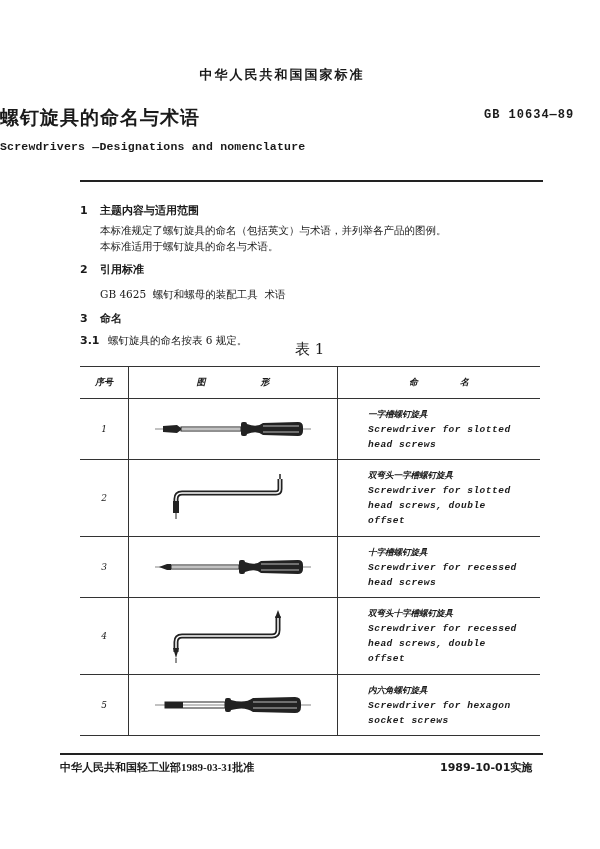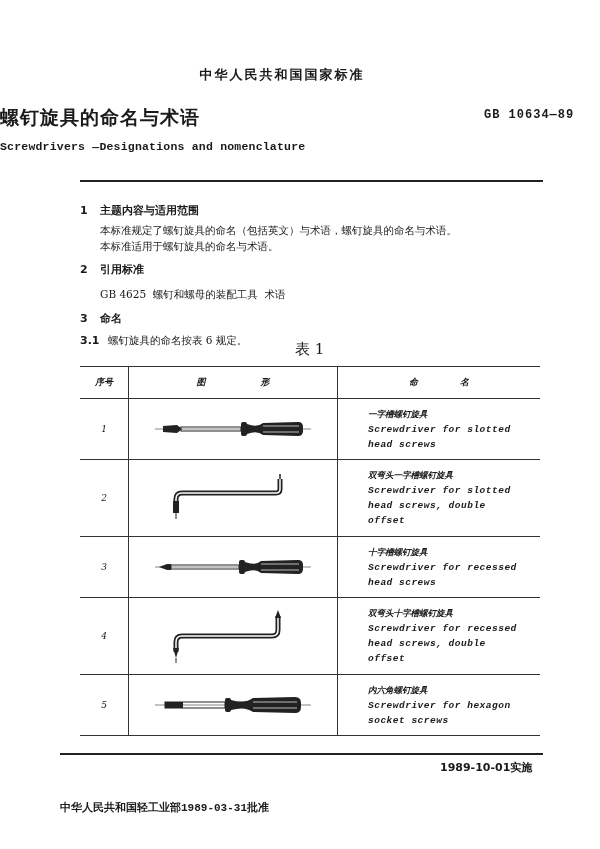--- a/index.html
+++ b/index.html
@@ -21,37 +21,37 @@
   table.t1 { position: absolute; top: 366px; left: 80px; width: 460px; border-collapse: collapse; font-style: italic; }
   table.t1 td, table.t1 th { border-top: 1.5px solid #333; border-bottom: 1.5px solid #333; padding: 0; vertical-align: middle; }
   table.t1 th { font-weight: bold; font-size: 9px; font-family: "DejaVu Sans", sans-serif; height: 31px; }
   table.t1 .c1 { width: 48px; text-align: center; border-right: 1.2px solid #333; font-size: 9px; }
   table.t1 .c2 { width: 208px; border-right: 1.2px solid #333; text-align: center; }
   table.t1 .c3 { text-align: left; padding-left: 30px; }
   .hdr-split { display: flex; justify-content: space-around; padding: 0 40px; }
   .name-zh { font-family: "DejaVu Sans", sans-serif; font-size: 8.5px; font-weight: bold; line-height: 15px; }
   .name-en { font-family: "Liberation Mono", monospace; font-size: 9.5px; font-weight: bold; letter-spacing: 0.5px; line-height: 15px; }
   .footer-rule { top: 753px; left: 60px; width: 483px; height: 2px; background: #222; }
-  .footer-left { top: 800px; left: 60px; font-family: Liberation Mono, monospace; font-size: 11px; font-weight: bold; }
+  .footer-left { top: 760px; left: 60px; font-family: Liberation Serif, serif; font-size: 11px; font-weight: bold; }
   .footer-right { top: 760px; left: 440px; font-family: "DejaVu Sans", sans-serif; font-size: 11px; font-weight: bold; }
   svg { display: block; margin: 0 auto; }
 </style>
 </head>
 <body>
 
 <div class="abs national">中华人民共和国国家标准</div>
 <div class="abs title">螺钉旋具的命名与术语</div>
 <div class="abs std-code">GB 10634—89</div>
 <div class="abs subtitle">Screwdrivers —Designations and nomenclature</div>
 <div class="abs rule-top"></div>
 
 <div class="abs sec" style="top:203px;left:80px;">
   <span class="num">1</span><span>主题内容与适用范围</span>
 </div>
-<div class="abs para" style="top:222px;left:100px;">本标准规定了螺钉旋具的命名（包括英文）与术语，螺钉旋具的命名与术语。</div>
+<div class="abs para" style="top:222px;left:100px;">本标准规定了螺钉旋具的命名（包括英文）与术语，并列举各产品的图例。</div>
 <div class="abs para" style="top:238px;left:100px;">本标准适用于螺钉旋具的命名与术语。</div>
 
 <div class="abs sec" style="top:262px;left:80px;">
   <span class="num">2</span><span>引用标准</span>
 </div>
 <div class="abs para" style="top:286px;left:100px;white-space:pre;">GB 4625  螺钉和螺母的装配工具  术语</div>
 
 <div class="abs sec" style="top:311px;left:80px;">
   <span class="num">3</span><span>命名</span>
 </div>

